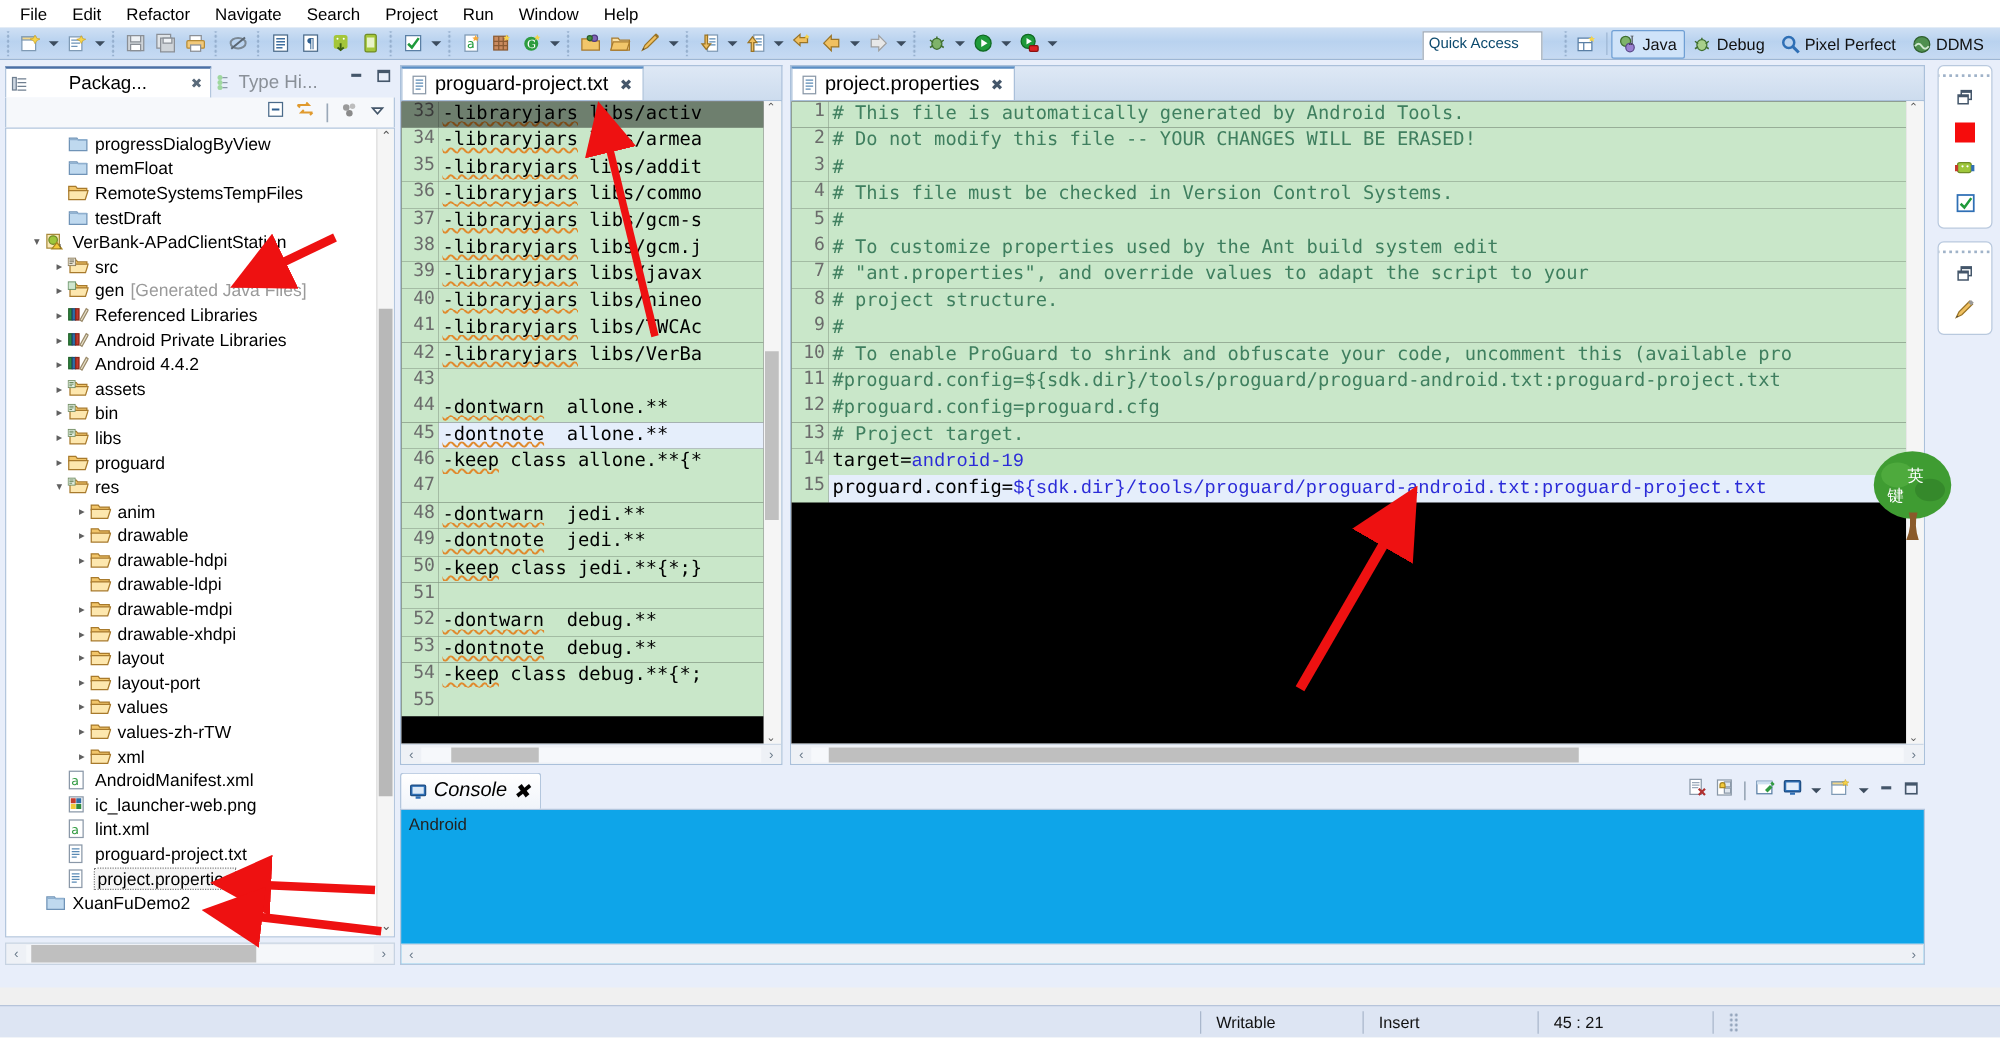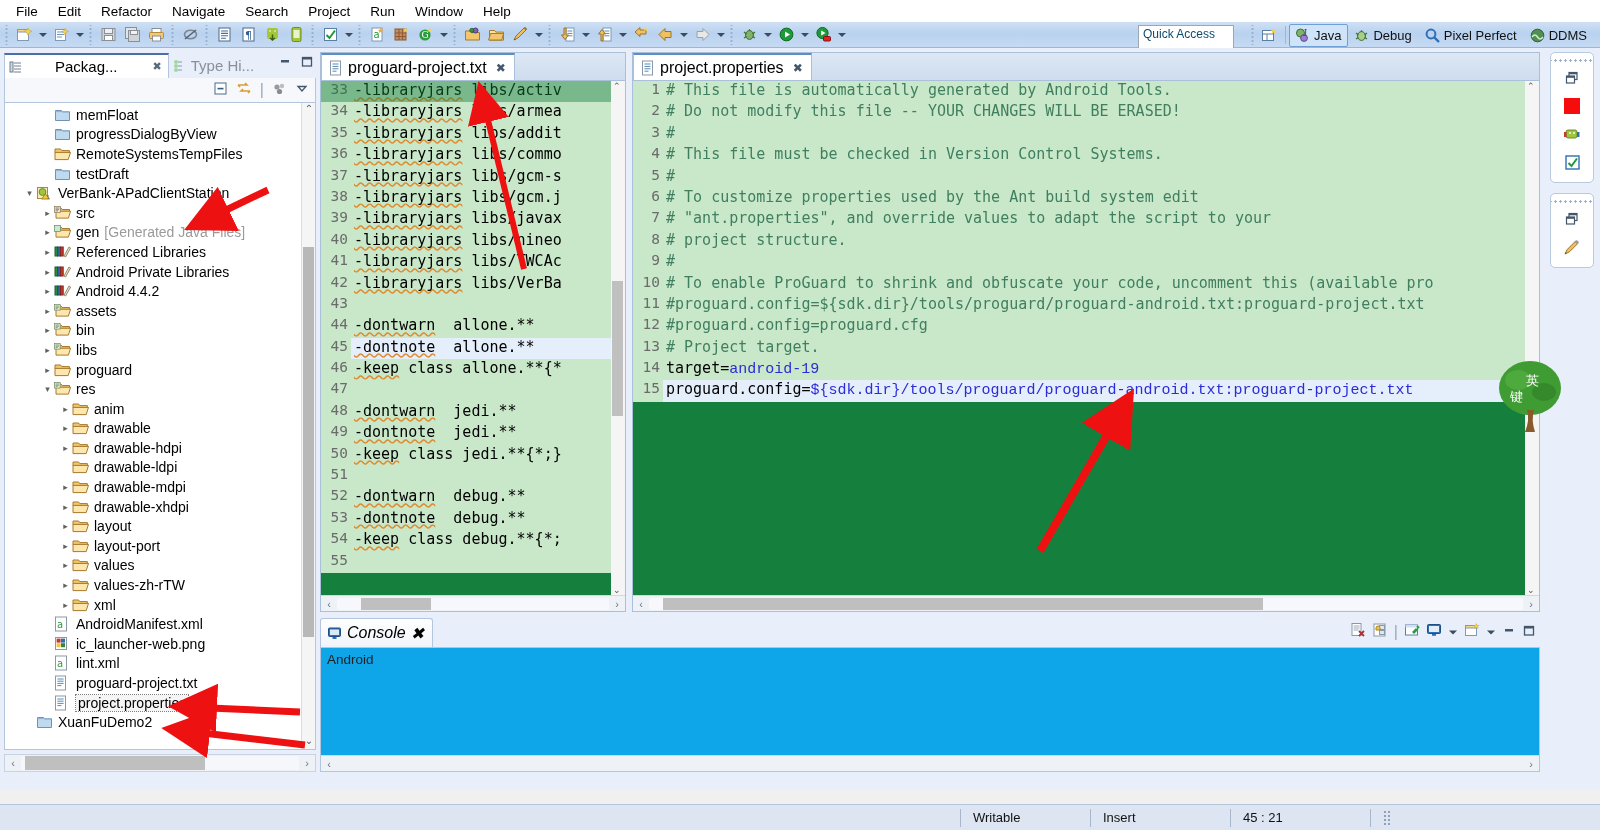--- a/index.html
+++ b/index.html
@@ -92,21 +92,21 @@
   .ed-left { position: absolute; left: 0; top: 0; width: 306px; bottom: 0; }
   .ed-right { position: absolute; left: 312px; right: 0; top: 0; bottom: 0; }
 
   .ed-tabbar { height: 28px; position: relative; display: flex; align-items: flex-end;
     background: linear-gradient(#dee8f5, #cddcee); border: 1px solid #aac0da; border-bottom: none; }
   .ed-tab { display: flex; align-items: center; gap: 5px; height: 27px; padding: 0 8px 0 7px; font-size: 16px;
     background: #fff; border: 1px solid #aac0da; border-bottom: none; border-top: 2px solid #5c8ec4; color: #000; }
   .ed-tab .tab-x { font-size: 12px; color: #44566a; margin-left: 4px; }
   .ed-body { position: absolute; left: 0; right: 0; top: 28px; bottom: 0; background: #fff; border: 1px solid #aac0da; overflow: hidden; }
 
-  .code-area { position: absolute; left: 0; top: 0; right: 14px; bottom: 16px; background: #15803d; overflow: hidden; }
+  .code-area { position: absolute; left: 0; top: 0; right: 14px; bottom: 16px; background: #000000; overflow: hidden; }
   .cl { display: flex; height: 21.4px; font-family: "DejaVu Sans Mono", monospace; font-size: 15px; white-space: pre; }
   .ln { width: 30px; min-width: 30px; text-align: right; padding-right: 3px; color: #6b6b6b; background: #c9e7c9; font-size: 14.5px; flex: none; }
   .ln.w2 { width: 26px; }
   .ctext { padding-left: 3px; color: #000; background: #c9e7c9; flex: 1; }
   .cl.hl2 .ctext { background: #e5eefb; }
   .squig { text-decoration: underline wavy #e08a2e; text-decoration-skip-ink: none; }
   .cmt { color: #3f7f5f; }
   .blue { color: #2b2bd8; font-family: Liberation Mono, monospace; }
 
   .ed-vscroll { position: absolute; right: 0; top: 0; width: 14px; bottom: 16px; background: #f5f5f5; }
@@ -481,29 +481,29 @@
       </div>
 
       <div class="tree-wrap">
         <div class="tree" id="tree">
             <div class="row" style="padding-left: 36px;">
               <span class="twisty"></span>
               <span class="ic"><svg width="17" height="15" viewBox="0 0 17 15">
                   <path d="M1.5 3.5 h6 l1 1.4 h7 v8.6 h-14z" fill="#bfd9ef" stroke="#6f93b7"></path>
                   <path d="M1.5 4.6 h14" stroke="#8fb0cf"></path>
                 </svg></span>
-              <span class="lbl">memFloat</span>
+              <span class="lbl">progressDialogByView</span>
             </div>
             <div class="row" style="padding-left: 36px;">
               <span class="twisty"></span>
               <span class="ic"><svg width="17" height="15" viewBox="0 0 17 15">
                   <path d="M1.5 3.5 h6 l1 1.4 h7 v8.6 h-14z" fill="#bfd9ef" stroke="#6f93b7"></path>
                   <path d="M1.5 4.6 h14" stroke="#8fb0cf"></path>
                 </svg></span>
-              <span class="lbl">progressDialogByView</span>
+              <span class="lbl">memFloat</span>
             </div>
             <div class="row" style="padding-left: 36px;">
               <span class="twisty"></span>
               <span class="ic"><svg width="17" height="15" viewBox="0 0 17 15">
                   <path d="M1 3 h5.6 l1.2 1.6 h7.6 v2.2 h-14.4z" fill="#f2c66a" stroke="#a87a2c"></path>
                   <path d="M1 6.4 h15.5 l-2.3 7.2 h-13.2z" fill="#fde7ae" stroke="#a87a2c"></path>
                 </svg></span>
               <span class="lbl">RemoteSystemsTempFiles</span>
             </div>
             <div class="row" style="padding-left: 36px;">

